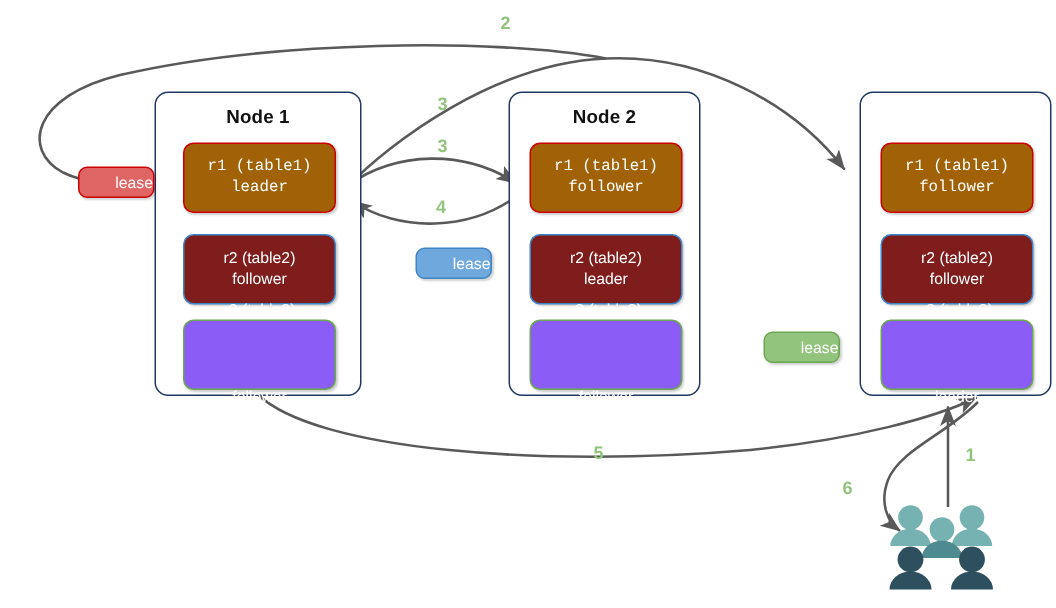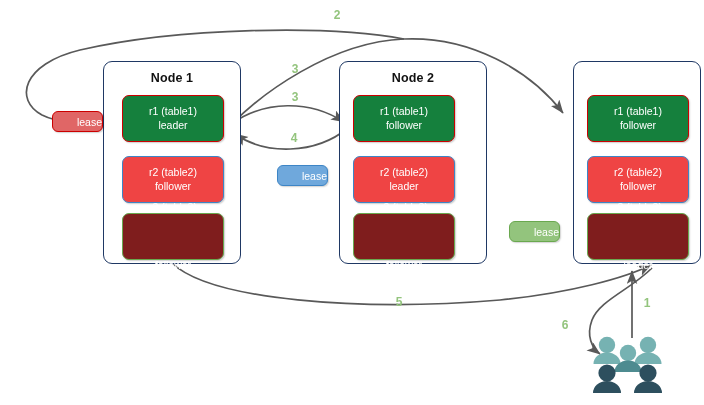--- a/index.html
+++ b/index.html
@@ -52,23 +52,23 @@
     flex-direction: column;
     align-items: center;
     justify-content: center;
     color: #ffffff;
     font-size: 10.5px;
     line-height: 1.25;
     text-align: center;
     box-shadow: 1px 1px 1.5px rgba(0,0,0,0.20);
   }
   .replica .l1, .replica .l2 { display: block; }
-  .rep-red   { background: #15803d; border: 1.4px solid #cc0000; }
-  .rep-blue  { background: #ef4444; border: 1.4px solid #3d85c6; }
-  .rep-green { background: #7f1d1d; border: 1.4px solid #6aa84f; gap: 44px; }
+  .rep-red   { background: #a16207; border: 1.4px solid #cc0000; font-family: Liberation Mono, monospace; }
+  .rep-blue  { background: #7f1d1d; border: 1.4px solid #3d85c6; }
+  .rep-green { background: #8b5cf6; border: 1.4px solid #6aa84f; gap: 44px; }
   .lease-box {
     position: absolute;
     box-sizing: border-box;
     border-radius: 6px;
     display: flex;
     align-items: center;
     justify-content: flex-end;
     color: #ffffff;
     font-size: 10.5px;
     box-shadow: 1px 1px 1.5px rgba(0,0,0,0.18);
@@ -135,21 +135,21 @@
     <div class="replica rep-blue" style="left:18px; top:94px; width:102px; height:47px;">
       <span class="l1">r2 (table2)</span>
       <span class="l2">follower</span>
     </div>
     <div class="replica rep-green" style="left:18px; top:151px; width:102px; height:47px;">
       <span class="l1">r3 (table3)</span>
       <span class="l2">follower</span>
     </div>
   </div>
 
-  <div class="node-box" style="left:339px; top:61px; width:148px; height:203px;">
+  <div class="node-box" style="left:339px; top:61px; width:128px; height:203px;">
     <div class="node-title">Node 2</div>
     <div class="replica rep-red" style="left:13px; top:33px; width:102px; height:47px;">
       <span class="l1">r1 (table1)</span>
       <span class="l2">follower</span>
     </div>
     <div class="replica rep-blue" style="left:13px; top:94px; width:102px; height:47px;">
       <span class="l1">r2 (table2)</span>
       <span class="l2">leader</span>
     </div>
     <div class="replica rep-green" style="left:13px; top:151px; width:102px; height:47px;">

